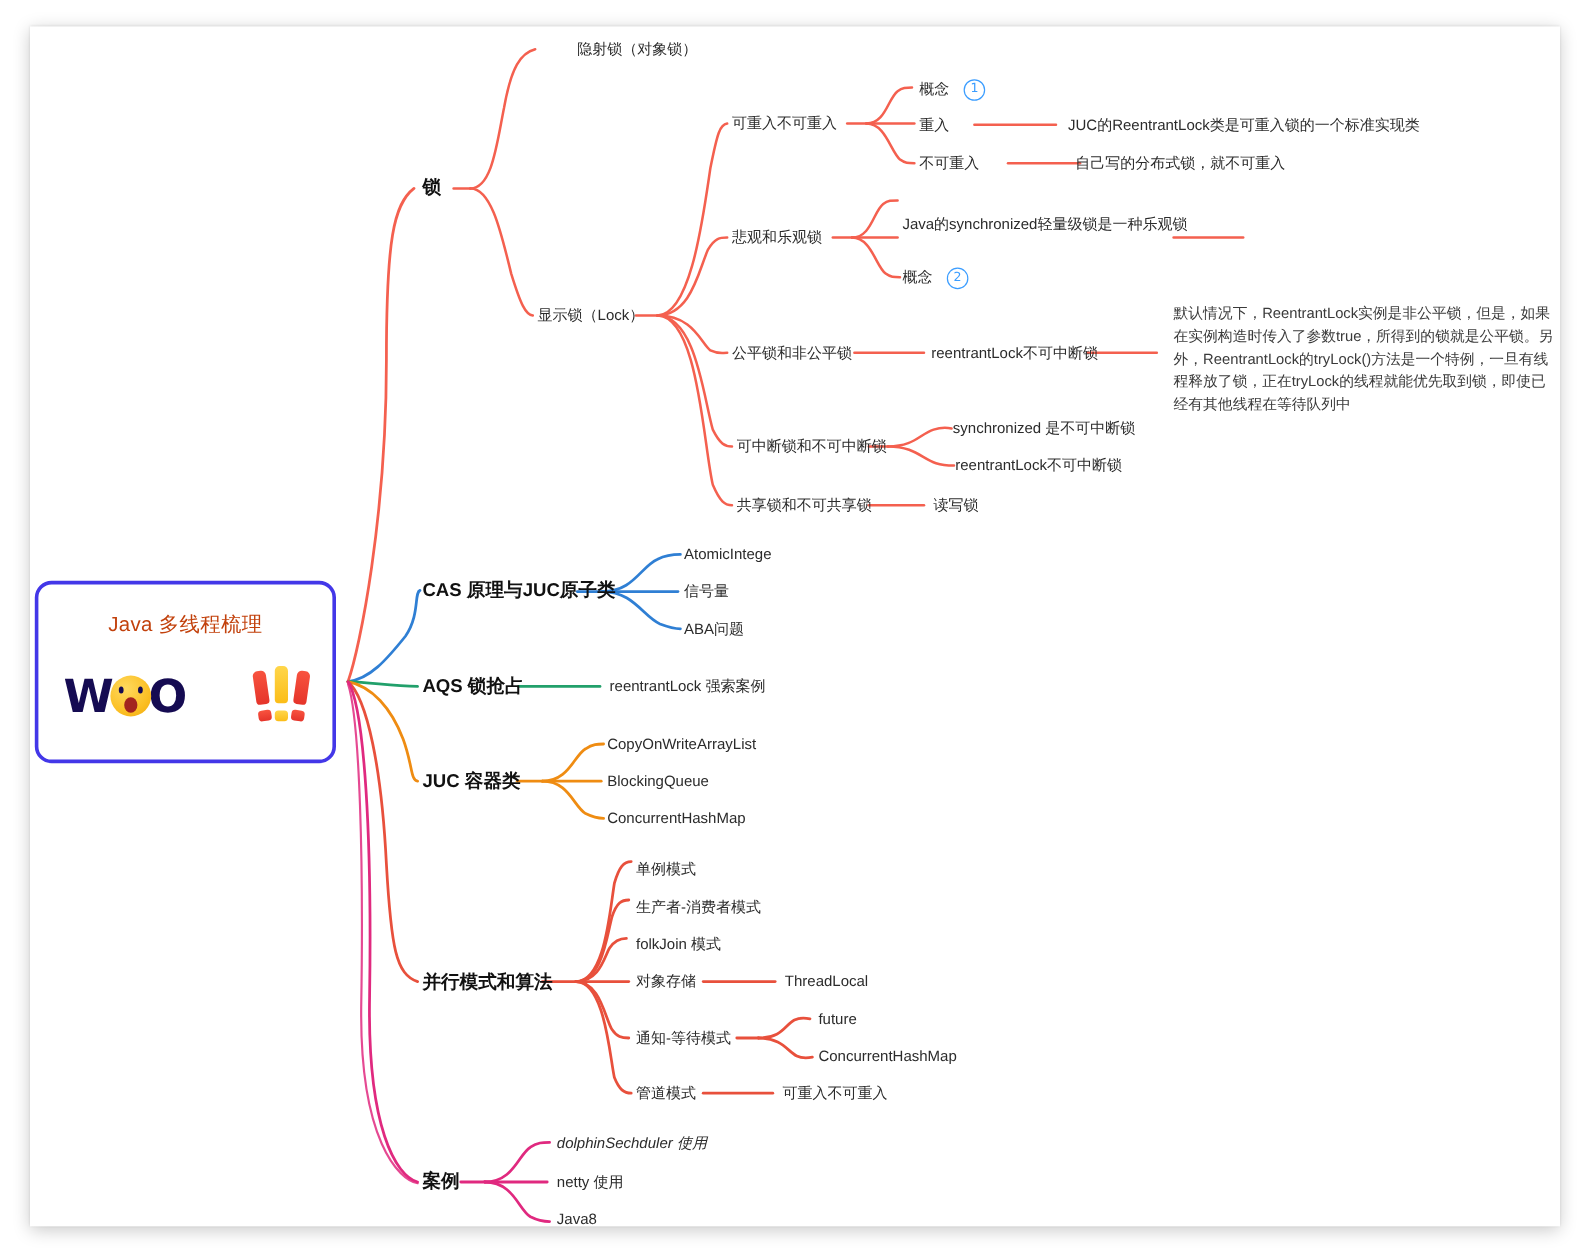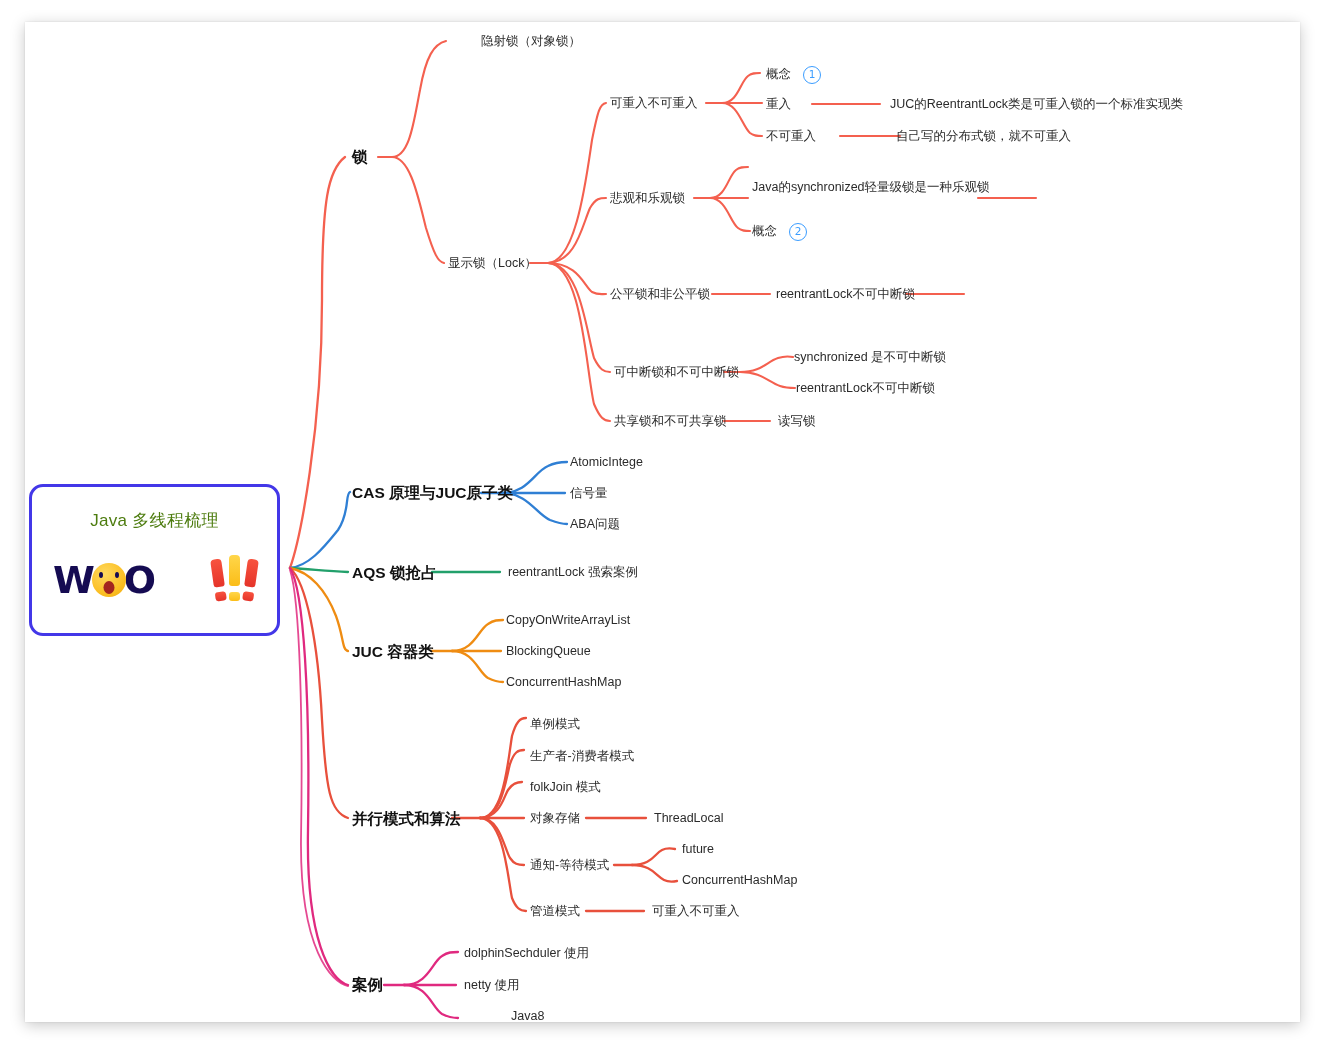--- a/index.html
+++ b/index.html
@@ -35,21 +35,21 @@
     border: 3px solid #4337e8;
     border-radius: 14px;
     background: #ffffff;
     box-sizing: border-box;
   }
   .root-title {
     position: absolute;
     left: 0; top: 22px; width: 100%;
     text-align: center;
     font-size: 17px;
-    color: #4d7c0f;
+    color: #c2410c;
     letter-spacing: .3px;
   }
   .root-emojis {
     position: absolute;
     left: 0; top: 72px; width: 100%;
     display: flex;
     justify-content: center;
     align-items: center;
     gap: 58px;
   }
@@ -320,20 +320,21 @@
   <div class="node lvl4" style="left:890px; top:97px;">JUC的ReentrantLock类是可重入锁的一个标准实现类</div>
   <div class="node lvl4" style="left:896px; top:129px;">自己写的分布式锁，就不可重入</div>
 
   <div class="node lvl4" style="left:752px; top:180px;">Java的synchronized轻量级锁是一种乐观锁</div>
   <div class="node lvl4 badge-wrap" style="left:752px; top:223px;">
     <span>概念</span>
     <span class="badge">2</span>
   </div>
 
   <div class="node lvl4" style="left:776px; top:287px;">reentrantLock不可中断锁</div>
+  <div class="para" style="left:978px; top:252px;">默认情况下，ReentrantLock实例是非公平锁，但是，如果在实例构造时传入了参数true，所得到的锁就是公平锁。另外，ReentrantLock的tryLock()方法是一个特例，一旦有线程释放了锁，正在tryLock的线程就能优先取到锁，即使已经有其他线程在等待队列中</div>
 
   <div class="node lvl4" style="left:794px; top:350px;">synchronized 是不可中断锁</div>
   <div class="node lvl4" style="left:796px; top:381px;">reentrantLock不可中断锁</div>
 
   <div class="node lvl4" style="left:778px; top:414px;">读写锁</div>
 
   <div class="node lvl3" style="left:570px; top:455px;">AtomicIntege</div>
   <div class="node lvl3" style="left:570px; top:486px;">信号量</div>
   <div class="node lvl3" style="left:570px; top:517px;">ABA问题</div>
 
@@ -347,16 +348,16 @@
   <div class="node lvl3" style="left:530px; top:749px;">生产者-消费者模式</div>
   <div class="node lvl3" style="left:530px; top:780px;">folkJoin 模式</div>
   <div class="node lvl3" style="left:530px; top:811px;">对象存储</div>
   <div class="node lvl4" style="left:654px; top:811px;">ThreadLocal</div>
   <div class="node lvl3" style="left:530px; top:858px;">通知-等待模式</div>
   <div class="node lvl4" style="left:682px; top:842px;">future</div>
   <div class="node lvl4" style="left:682px; top:873px;">ConcurrentHashMap</div>
   <div class="node lvl3" style="left:530px; top:904px;">管道模式</div>
   <div class="node lvl4" style="left:652px; top:904px;">可重入不可重入</div>
 
-  <div class="node lvl3" style="left:464px; top:946px;">dolphinSechduler 使用</div>
+  <div class="node lvl3" style="left:464px; top:946px;font-style:italic;">dolphinSechduler 使用</div>
   <div class="node lvl3" style="left:464px; top:978px;">netty 使用</div>
-  <div class="node lvl3" style="left:464px; top:1009px;margin-left:47px;">Java8</div>
+  <div class="node lvl3" style="left:464px; top:1009px;">Java8</div>
 </div>
 
 </body></html>

